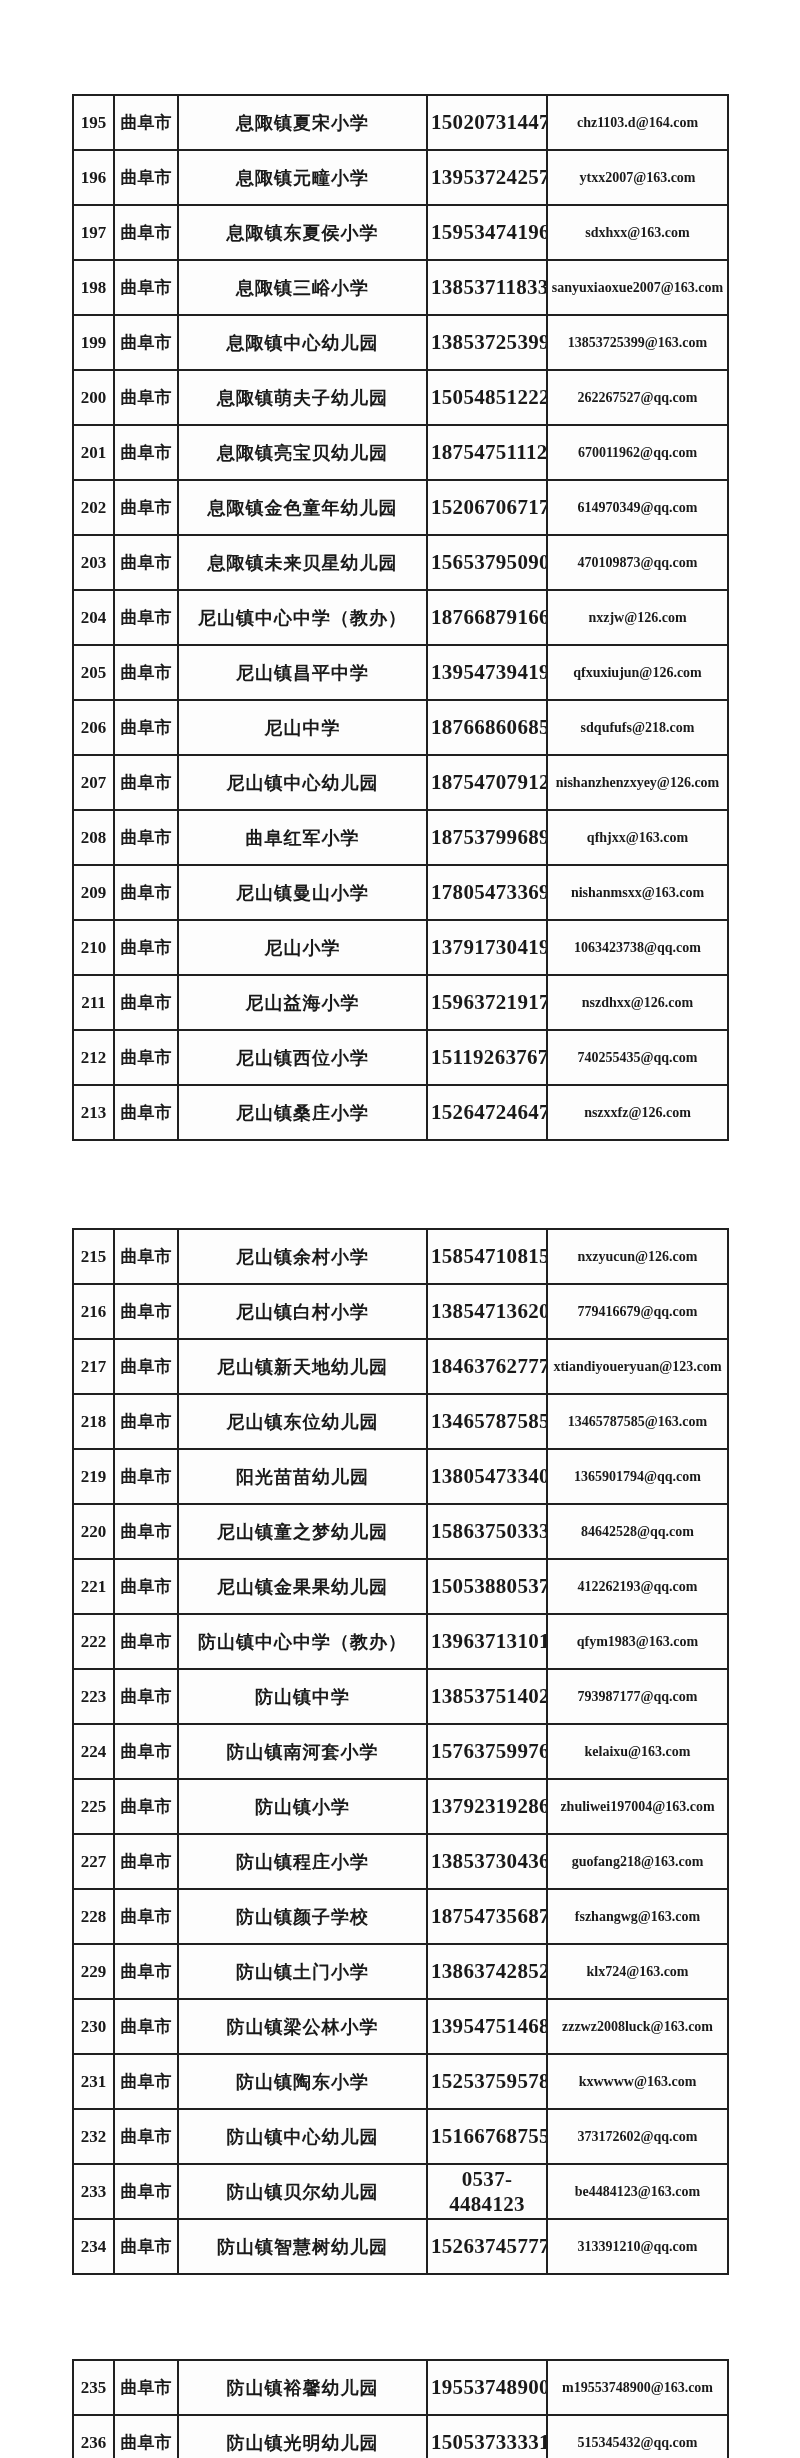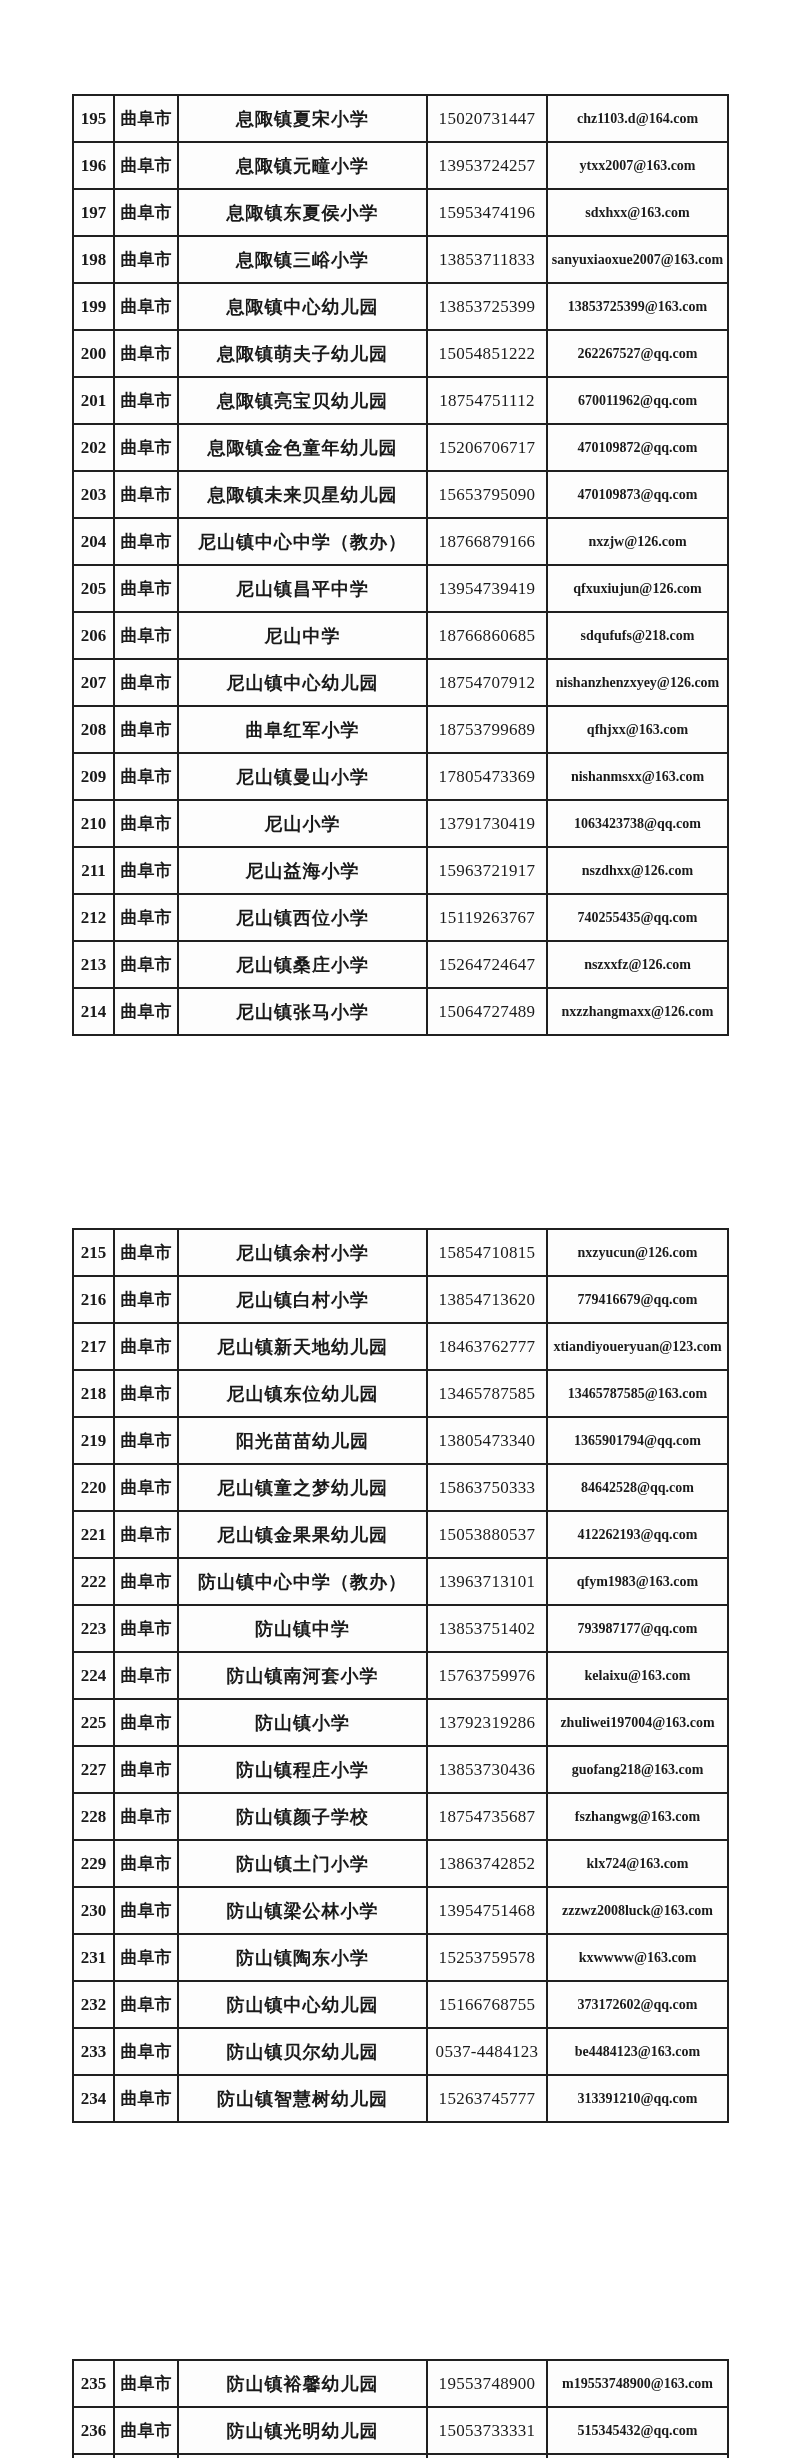--- a/index.html
+++ b/index.html
@@ -26,26 +26,26 @@
   .tbl-page-1 { top: 94px; }
   .tbl-page-2 { top: 1228px; }
   .tbl-page-3 { top: 2359px; }
   td {
     border: 2px solid #202020;
     text-align: center;
     vertical-align: middle;
     padding: 0 3px;
     overflow: hidden;
   }
-  tr { height: 47px; }
+  tr { height: 55px; }
   tr.cut-row { height: 14px; }
   td.c-no    { font-size: 17px; font-weight: bold; }
   td.c-city  { font-size: 17px; font-weight: bold; }
   td.c-name  { font-size: 18px; font-weight: bold; letter-spacing: 1px; }
-  td.c-phone { font-size: 17px; font-weight: normal; letter-spacing: 0.3px; }
+  td.c-phone { font-size: 21px; font-weight: bold; letter-spacing: 0.3px; }
   td.c-email { font-size: 14px; font-weight: bold; word-break: break-all; line-height: 1.25; }
 </style>
 </head>
 <body>
 
 <table class="contact-table tbl-page-1">
   <colgroup>
     <col style="width:41px">
       <col style="width:64px">
       <col style="width:249px">
@@ -108,21 +108,21 @@
         <td class="c-name">息陬镇亮宝贝幼儿园</td>
         <td class="c-phone">18754751112</td>
         <td class="c-email">670011962@qq.com</td>
       </tr>
 
       <tr>
         <td class="c-no">202</td>
         <td class="c-city">曲阜市</td>
         <td class="c-name">息陬镇金色童年幼儿园</td>
         <td class="c-phone">15206706717</td>
-        <td class="c-email">470109872@qq.com</td>
+        <td class="c-email">614970349@qq.com</td>
       </tr>
 
       <tr>
         <td class="c-no">203</td>
         <td class="c-city">曲阜市</td>
         <td class="c-name">息陬镇未来贝星幼儿园</td>
         <td class="c-phone">15653795090</td>
         <td class="c-email">470109873@qq.com</td>
       </tr>
 
@@ -199,27 +199,20 @@
       </tr>
 
       <tr>
         <td class="c-no">213</td>
         <td class="c-city">曲阜市</td>
         <td class="c-name">尼山镇桑庄小学</td>
         <td class="c-phone">15264724647</td>
         <td class="c-email">nszxxfz@126.com</td>
       </tr>
 
-      <tr>
-        <td class="c-no">214</td>
-        <td class="c-city">曲阜市</td>
-        <td class="c-name">尼山镇张马小学</td>
-        <td class="c-phone">15064727489</td>
-        <td class="c-email">nxzzhangmaxx@126.com</td>
-      </tr>
     </tbody>
 </table>
 
 <table class="contact-table tbl-page-2">
   <colgroup>
     <col style="width:41px">
       <col style="width:64px">
       <col style="width:249px">
       <col style="width:120px">
       <col style="width:181px">

